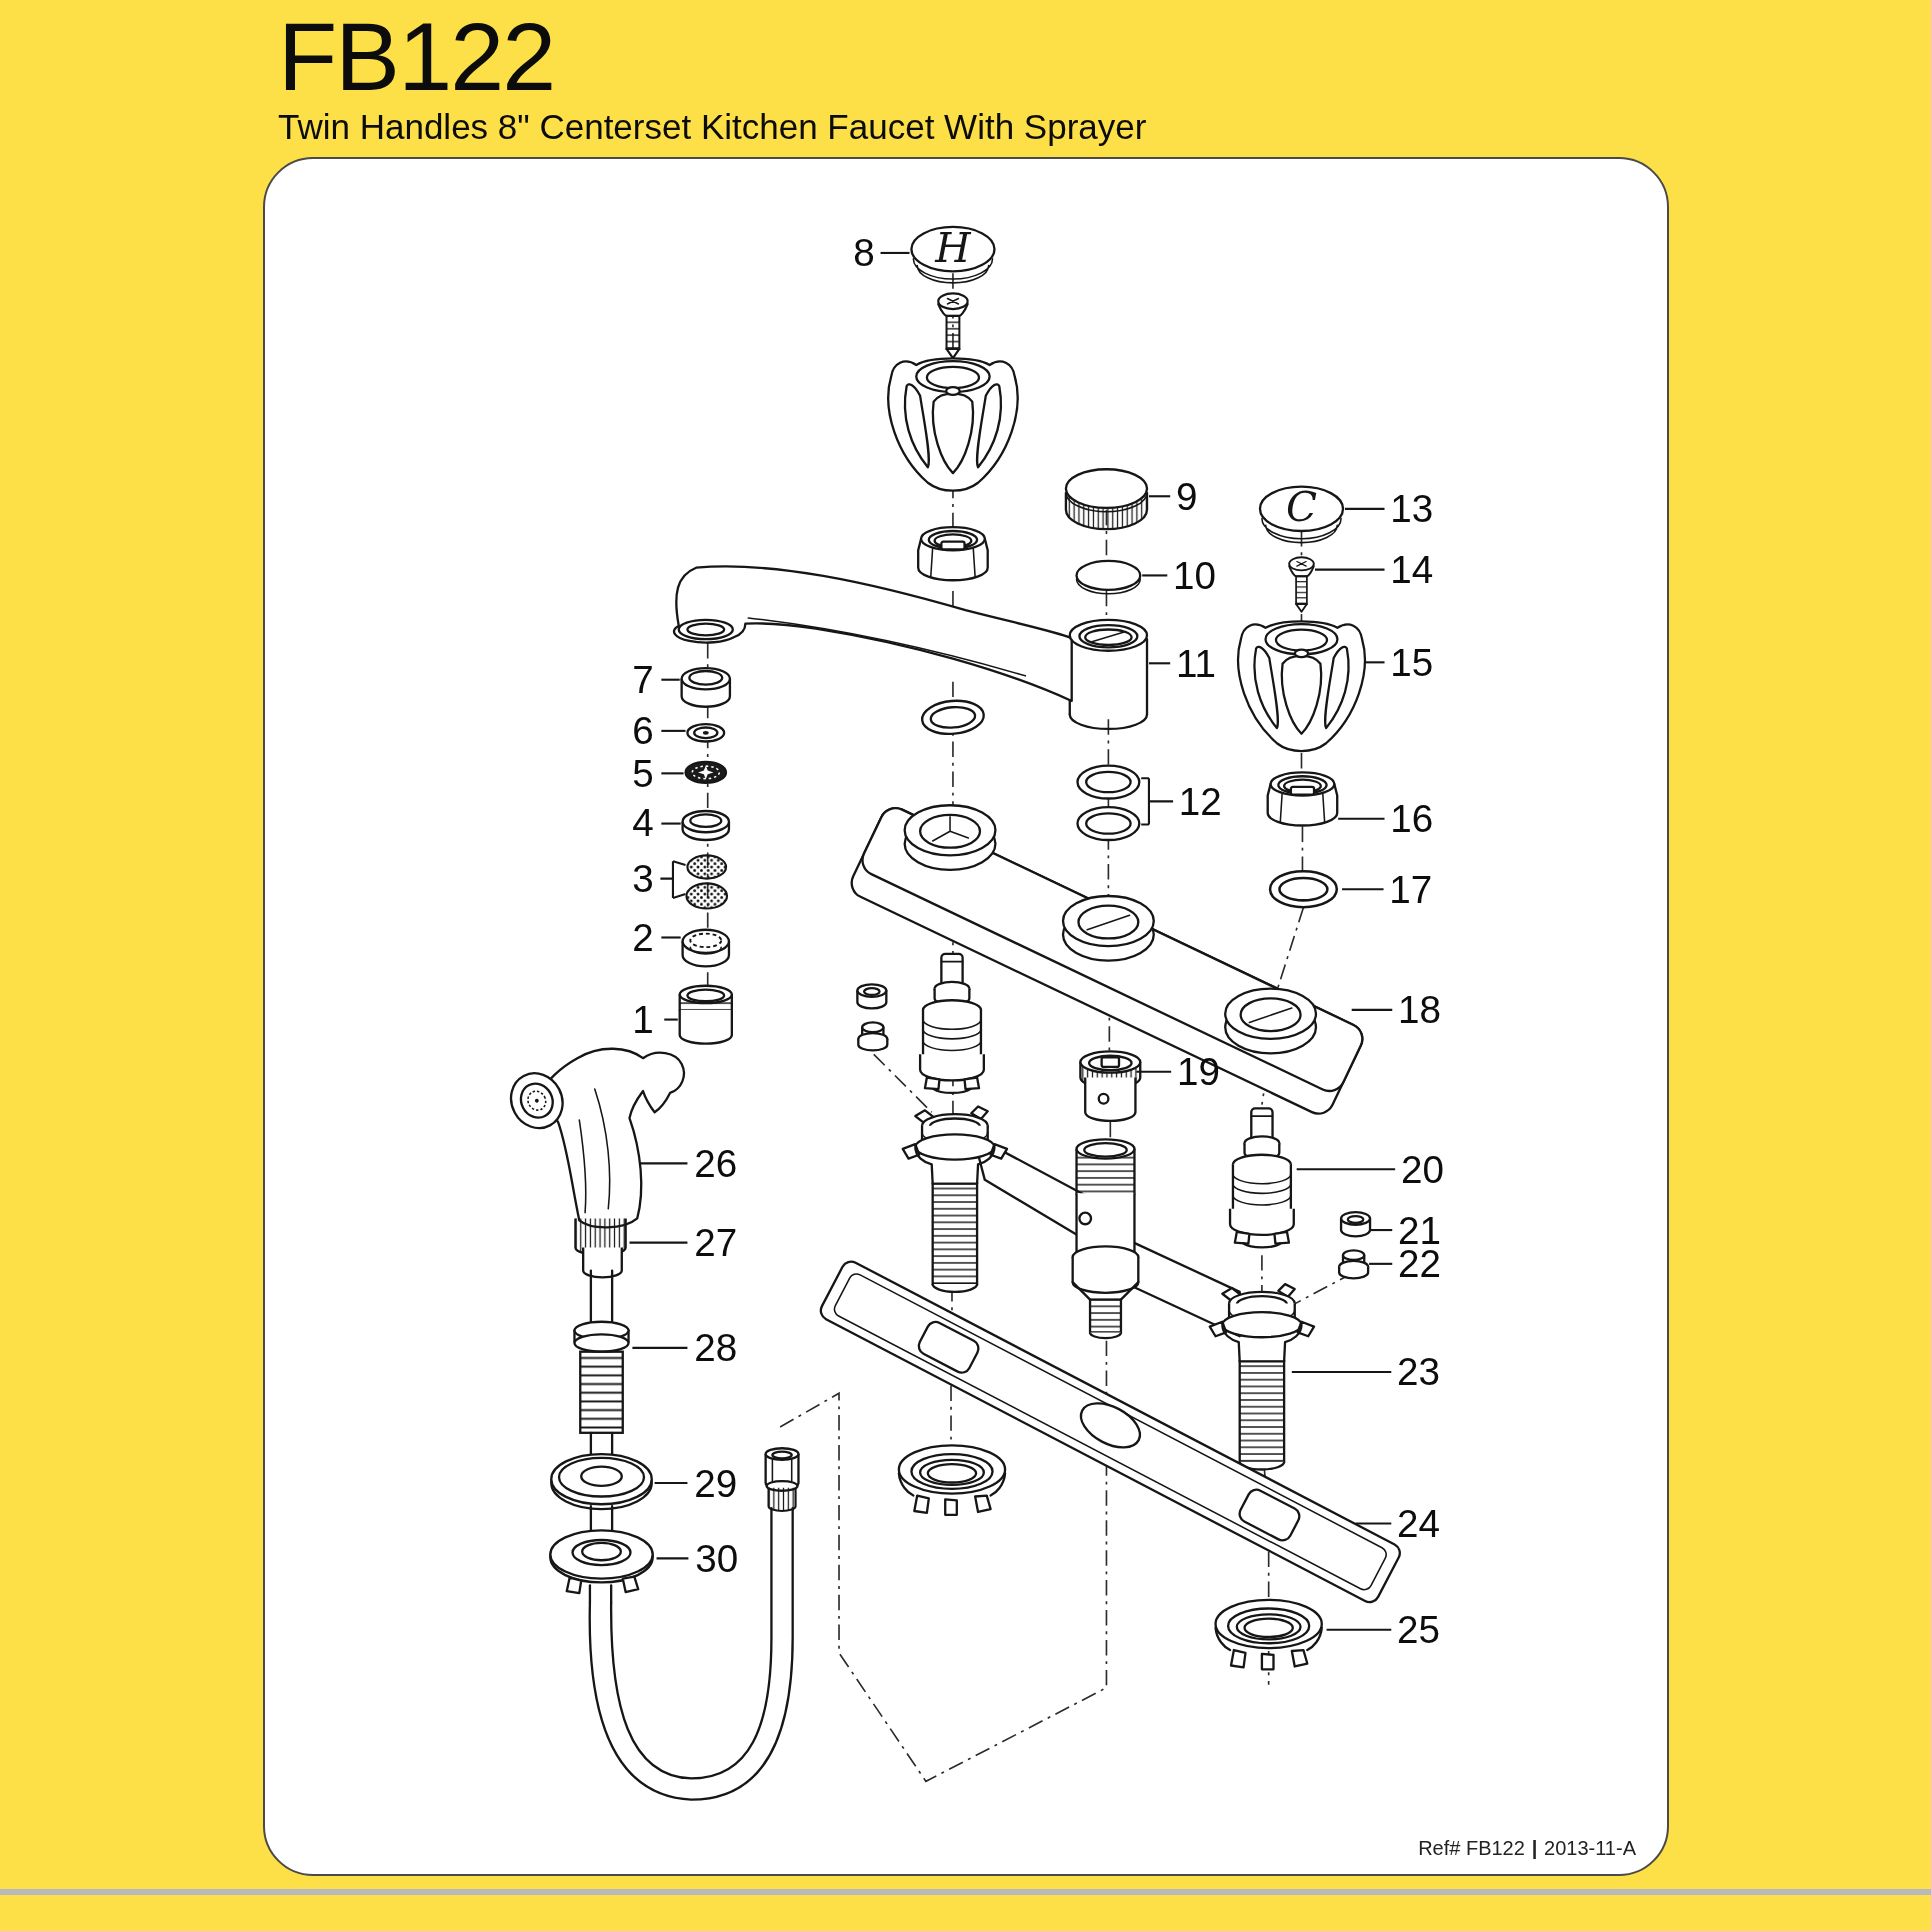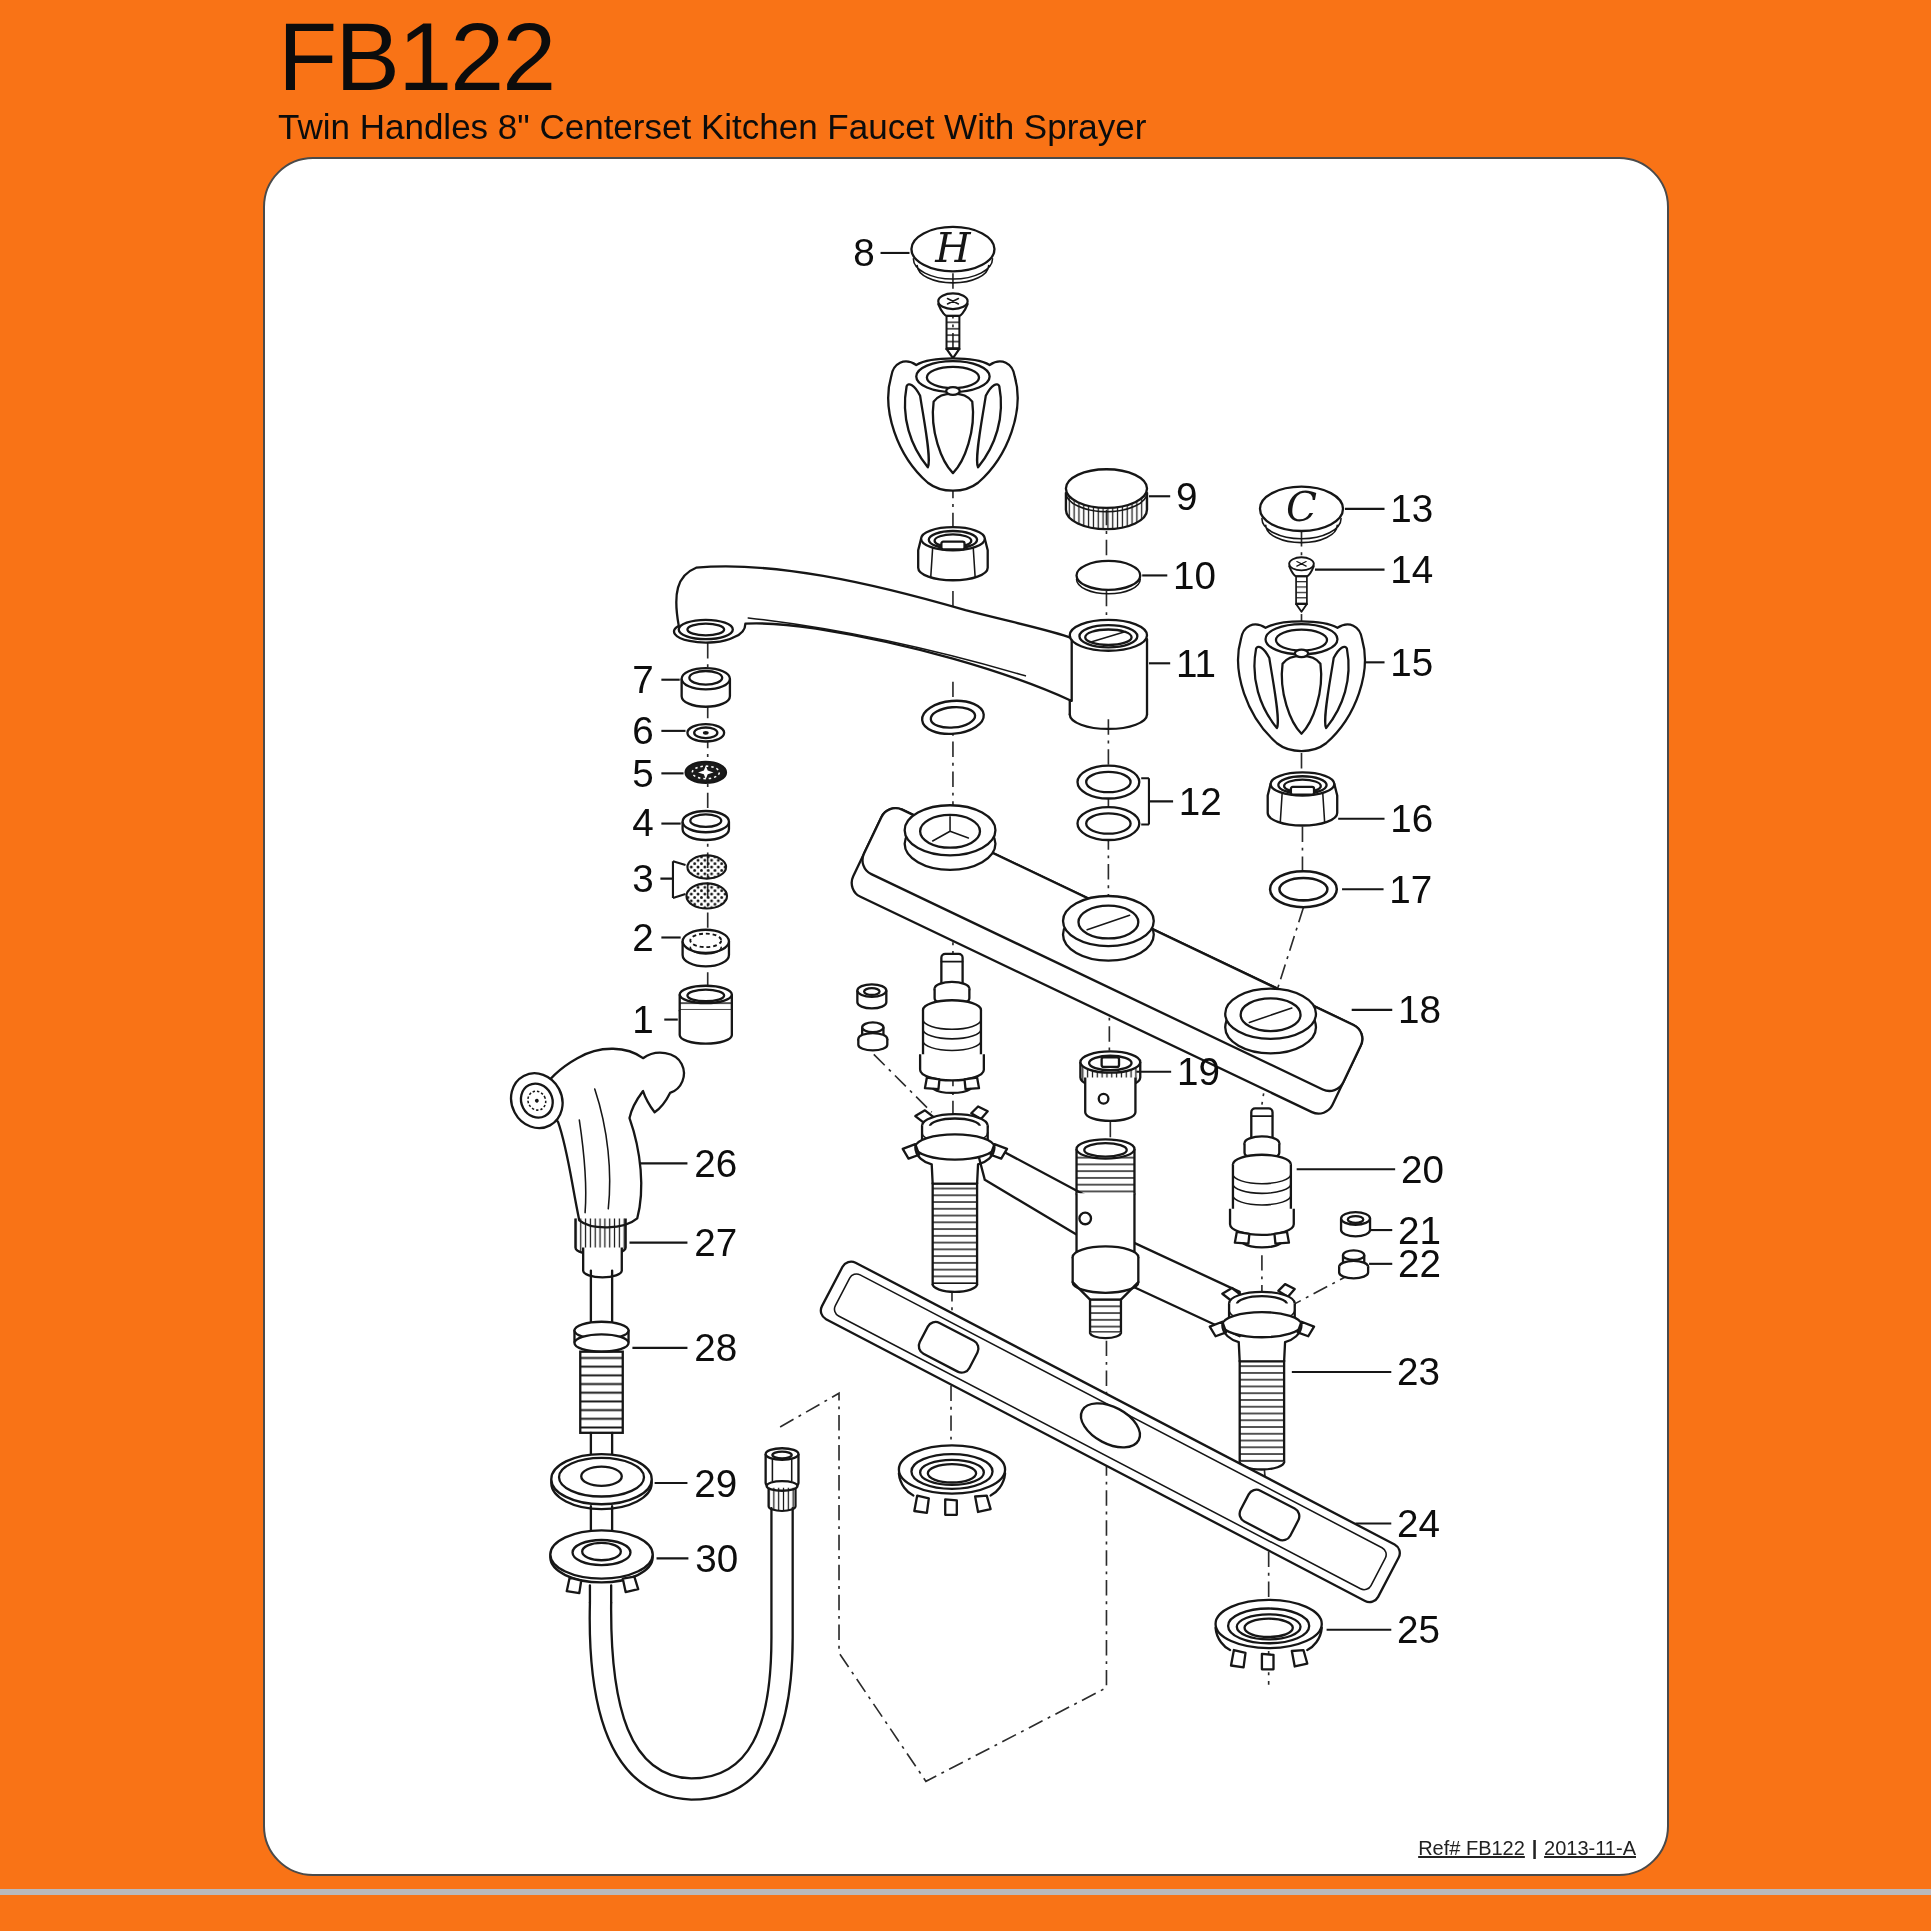--- a/index.html
+++ b/index.html
@@ -1,25 +1,25 @@
 <!DOCTYPE html>
 <html><head>
 <meta charset="utf-8">
 <style>
   html,body{margin:0;padding:0;background:#fff;}
-  .page{position:relative;width:1931px;height:1931px;background:#f97316;overflow:hidden;
+  .page{position:relative;width:1931px;height:1931px;background:#fde047;overflow:hidden;
         font-family:"Liberation Sans",sans-serif;color:#111;}
   .title{position:absolute;left:278px;top:7.7px;font-size:97px;line-height:1.0;
          font-weight:400;letter-spacing:-1.9px;color:#0c0c0c;}
   .subtitle{position:absolute;left:278px;top:108px;font-size:35px;line-height:1.1;color:#0c0c0c;}
   .frame{position:absolute;left:263px;top:157px;width:1402px;height:1715px;
          border:2.9px solid #4a4a4a;border-radius:50px;background:#fff;}
   .diagram{position:absolute;left:0;top:0;}
   .footer{position:absolute;left:1057px;top:1837px;width:579px;text-align:right;
-          font-size:20px;color:#222;text-decoration:underline;}
+          font-size:20px;color:#222;}
   .footer .sep{font-weight:bold;margin:0 6.8px;}
   .bottom-strip{position:absolute;left:0;top:1889px;width:1931px;height:5.8px;background:#b9b9bd;}
   svg .s{fill:none;stroke:#161616;stroke-width:2.4;stroke-linecap:round;stroke-linejoin:round;}
   svg .f{fill:#ffffff;stroke:#161616;stroke-width:2.4;stroke-linejoin:round;}
   svg .thin{stroke-width:1.6;}
   svg .dd{fill:none;stroke:#2b2b2b;stroke-width:1.7;stroke-dasharray:16 6 3 6;}
   svg .num{font-family:"Liberation Sans",sans-serif;font-size:40px;fill:#0d0d0d;}
   svg .ldr{stroke:#161616;stroke-width:2.2;}
   svg .script{font-family:"DejaVu Serif",serif;font-style:italic;font-size:42px;fill:#161616;}
 </style>

